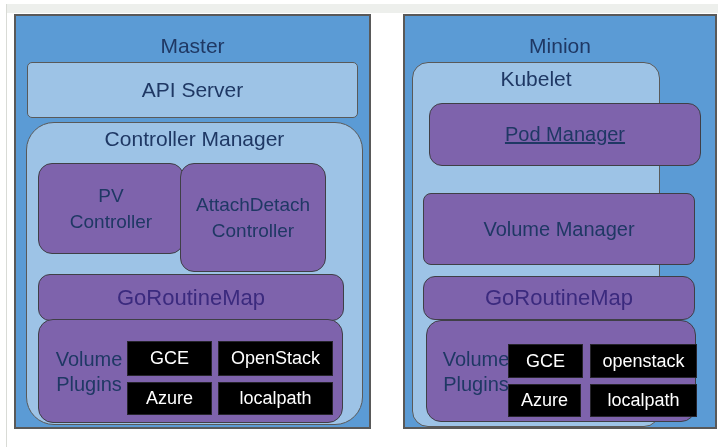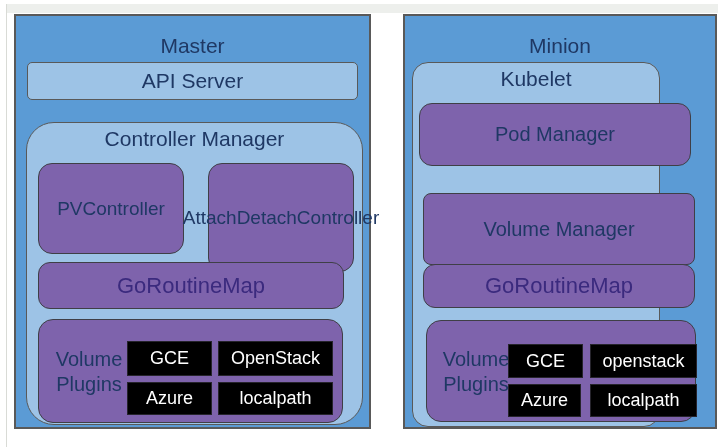--- a/index.html
+++ b/index.html
@@ -19,51 +19,51 @@
   }
   .lightbox{
     position:absolute;background:#9dc3e6;border:1px solid #595959;box-sizing:border-box;
   }
   .light-title{text-align:center;color:#1f3864;font-size:21px;padding-top:4px;}
   .purplebox{
     position:absolute;background:#7e63ac;border:1px solid #3f3f46;box-sizing:border-box;
     border-radius:14px;color:#1f3864;font-size:20px;
     display:flex;align-items:center;justify-content:center;text-align:center;
   }
-  .two-line{flex-direction:row;line-height:26px;font-size:19px;}
-  .goroutine{color:#3b2a7e;font-size:22px;border-radius:12px;}
+  .two-line{flex-direction:column;line-height:26px;font-size:19px;}
+  .goroutine{color:#3b2a7e;font-size:22px;border-radius:12px;margin-top:12px;}
   .vp-label{
     position:absolute;color:#1f3864;font-size:20px;line-height:25px;text-align:center;
   }
   .darkbox{
     position:absolute;background:#000000;border:1px solid #26242c;box-sizing:border-box;
     color:#ffffff;font-size:18px;display:flex;align-items:center;justify-content:center;
   }
 </style>
 </head>
 <body>
 
 <div class="top-band"></div>
 <div class="left-line"></div>
 
 <div class="panel" style="left:14px;width:357px;">
   <div class="panel-title">Master</div>
 
-  <div class="lightbox" style="left:11px;top:46px;width:331px;height:38px;border-radius:5px;
+  <div class="lightbox" style="left:11px;top:46px;width:331px;height:56px;border-radius:5px;
        display:flex;align-items:center;justify-content:center;color:#1f3864;font-size:21px;">API Server</div>
 
   <div class="lightbox" style="left:10px;top:106px;width:337px;height:303px;border-radius:28px;">
     <div class="light-title">Controller Manager</div>
 
     <div class="purplebox two-line" style="left:11px;top:40px;width:146px;height:91px;">
       <div>PV</div>
       <div>Controller</div>
     </div>
 
-    <div class="purplebox two-line" style="left:181px;top:40px;width:146px;height:109px;">
+    <div class="purplebox two-line" style="left:153px;top:40px;width:146px;height:109px;">
       <div>AttachDetach</div>
       <div>Controller</div>
     </div>
 
     <div class="purplebox goroutine" style="left:11px;top:139px;width:306px;height:47px;">GoRoutineMap</div>
 
     <div class="purplebox" style="left:11px;top:196px;width:305px;height:104px;border-radius:15px;">
       <div class="vp-label" style="left:13px;top:27px;width:74px;">
         <div>Volume</div>
         <div>Plugins</div>
@@ -75,21 +75,21 @@
     </div>
   </div>
 </div>
 
 <div class="panel" style="left:403px;width:314px;">
   <div class="panel-title">Minion</div>
 
   <div class="lightbox" style="left:7px;top:46px;width:248px;height:365px;border-radius:16px;">
     <div class="light-title">Kubelet</div>
 
-    <div class="purplebox" style="left:6px;top:40px;width:272px;height:63px;border-radius:13px;">Pod Manager</div>
+    <div class="purplebox" style="left:16px;top:40px;width:272px;height:63px;border-radius:13px;text-decoration:underline;">Pod Manager</div>
 
     <div class="purplebox" style="left:10px;top:118px;width:272px;height:72px;border-radius:8px;margin-top:12px;">Volume Manager</div>
 
     <div class="purplebox goroutine" style="left:10px;top:201px;width:272px;height:44px;">GoRoutineMap</div>
 
     <div class="purplebox" style="left:13px;top:257px;width:270px;height:102px;border-radius:15px;">
       <div class="vp-label" style="left:12px;top:26px;width:74px;">
         <div>Volume</div>
         <div>Plugins</div>
       </div>

